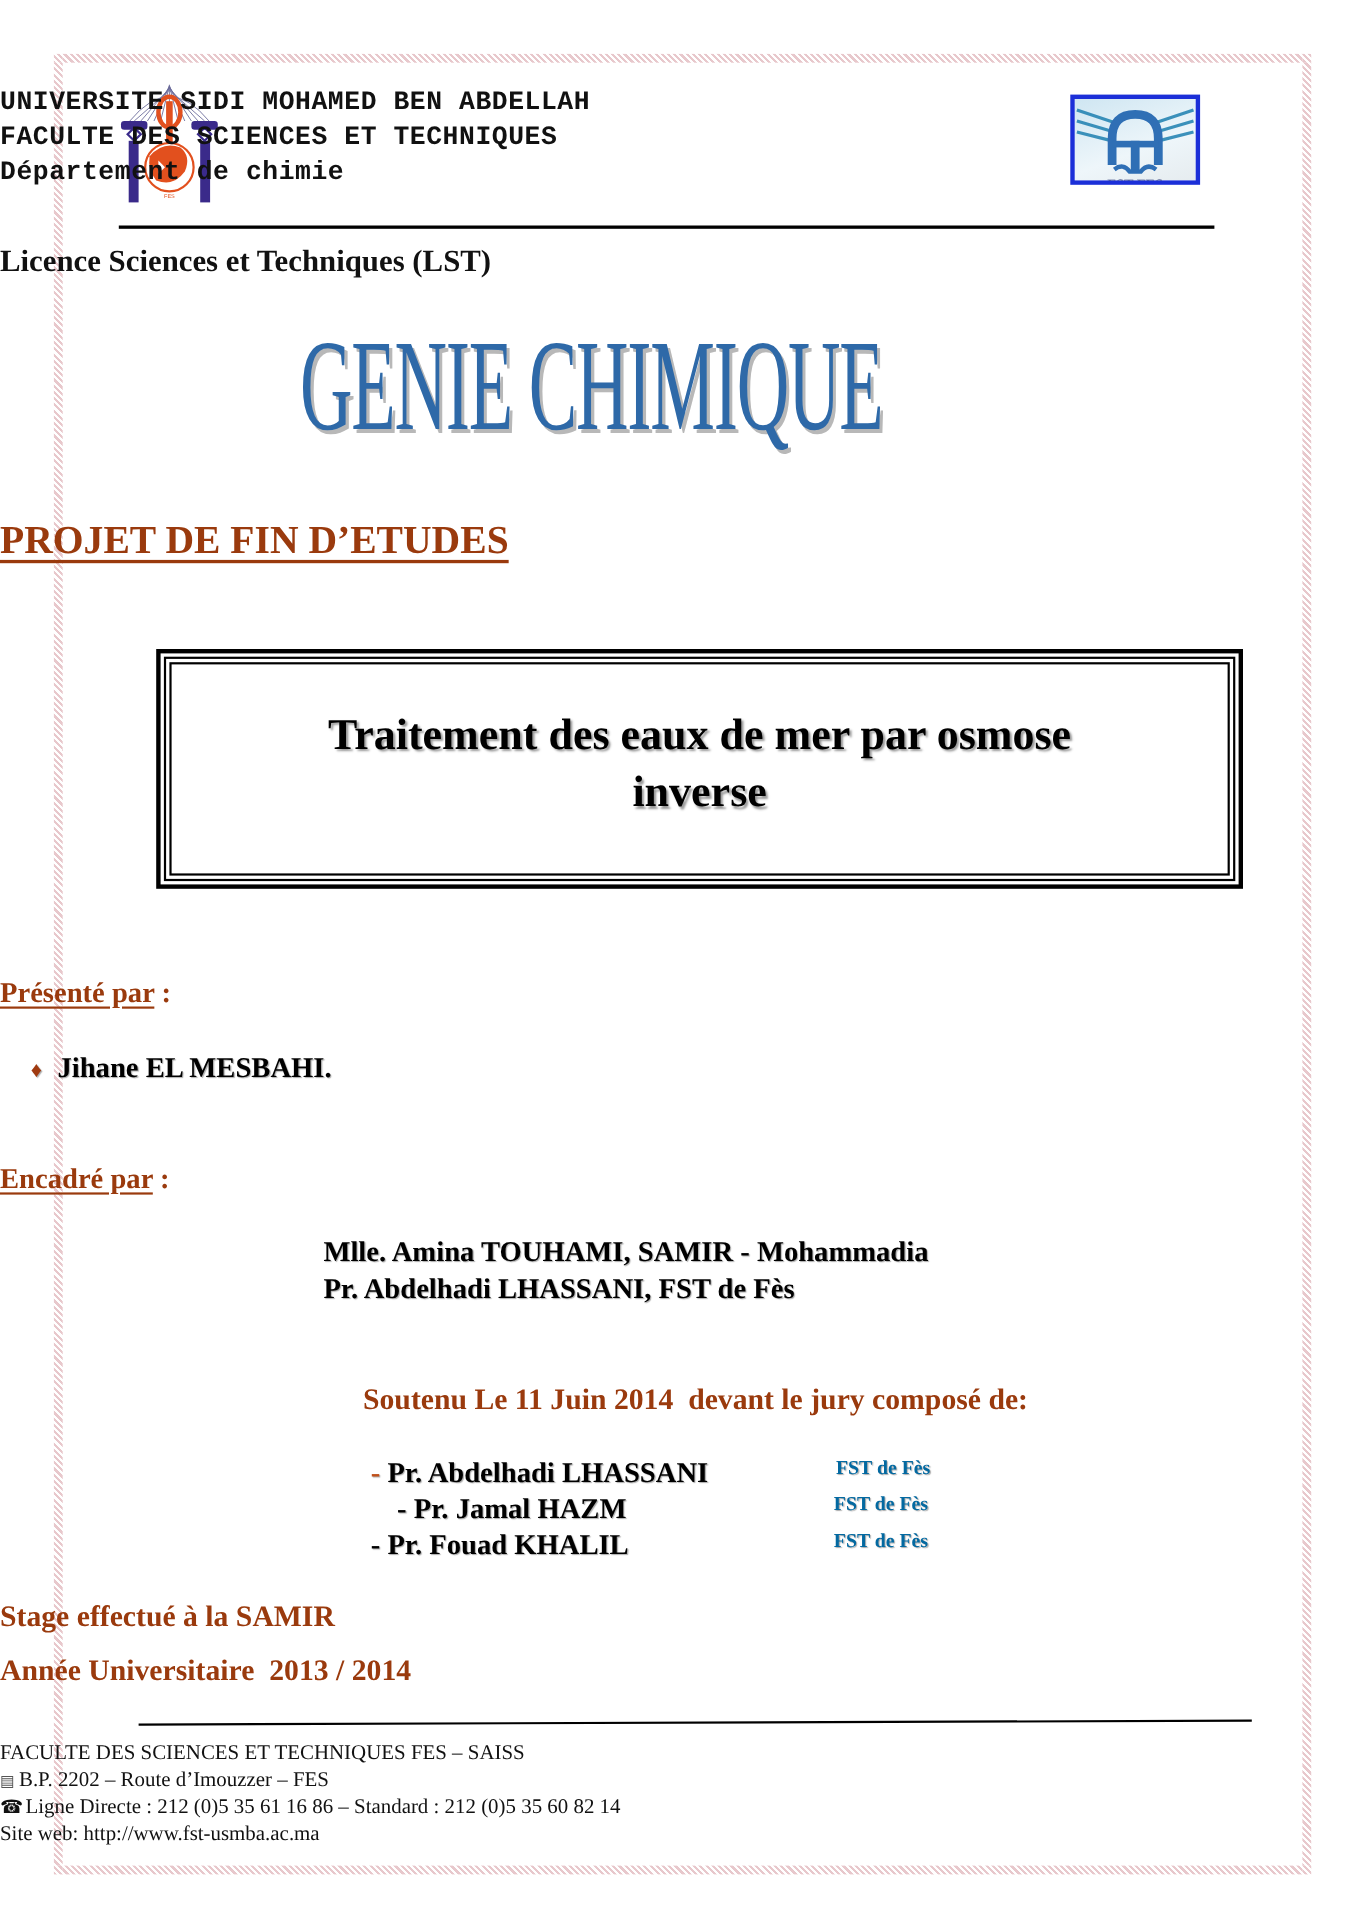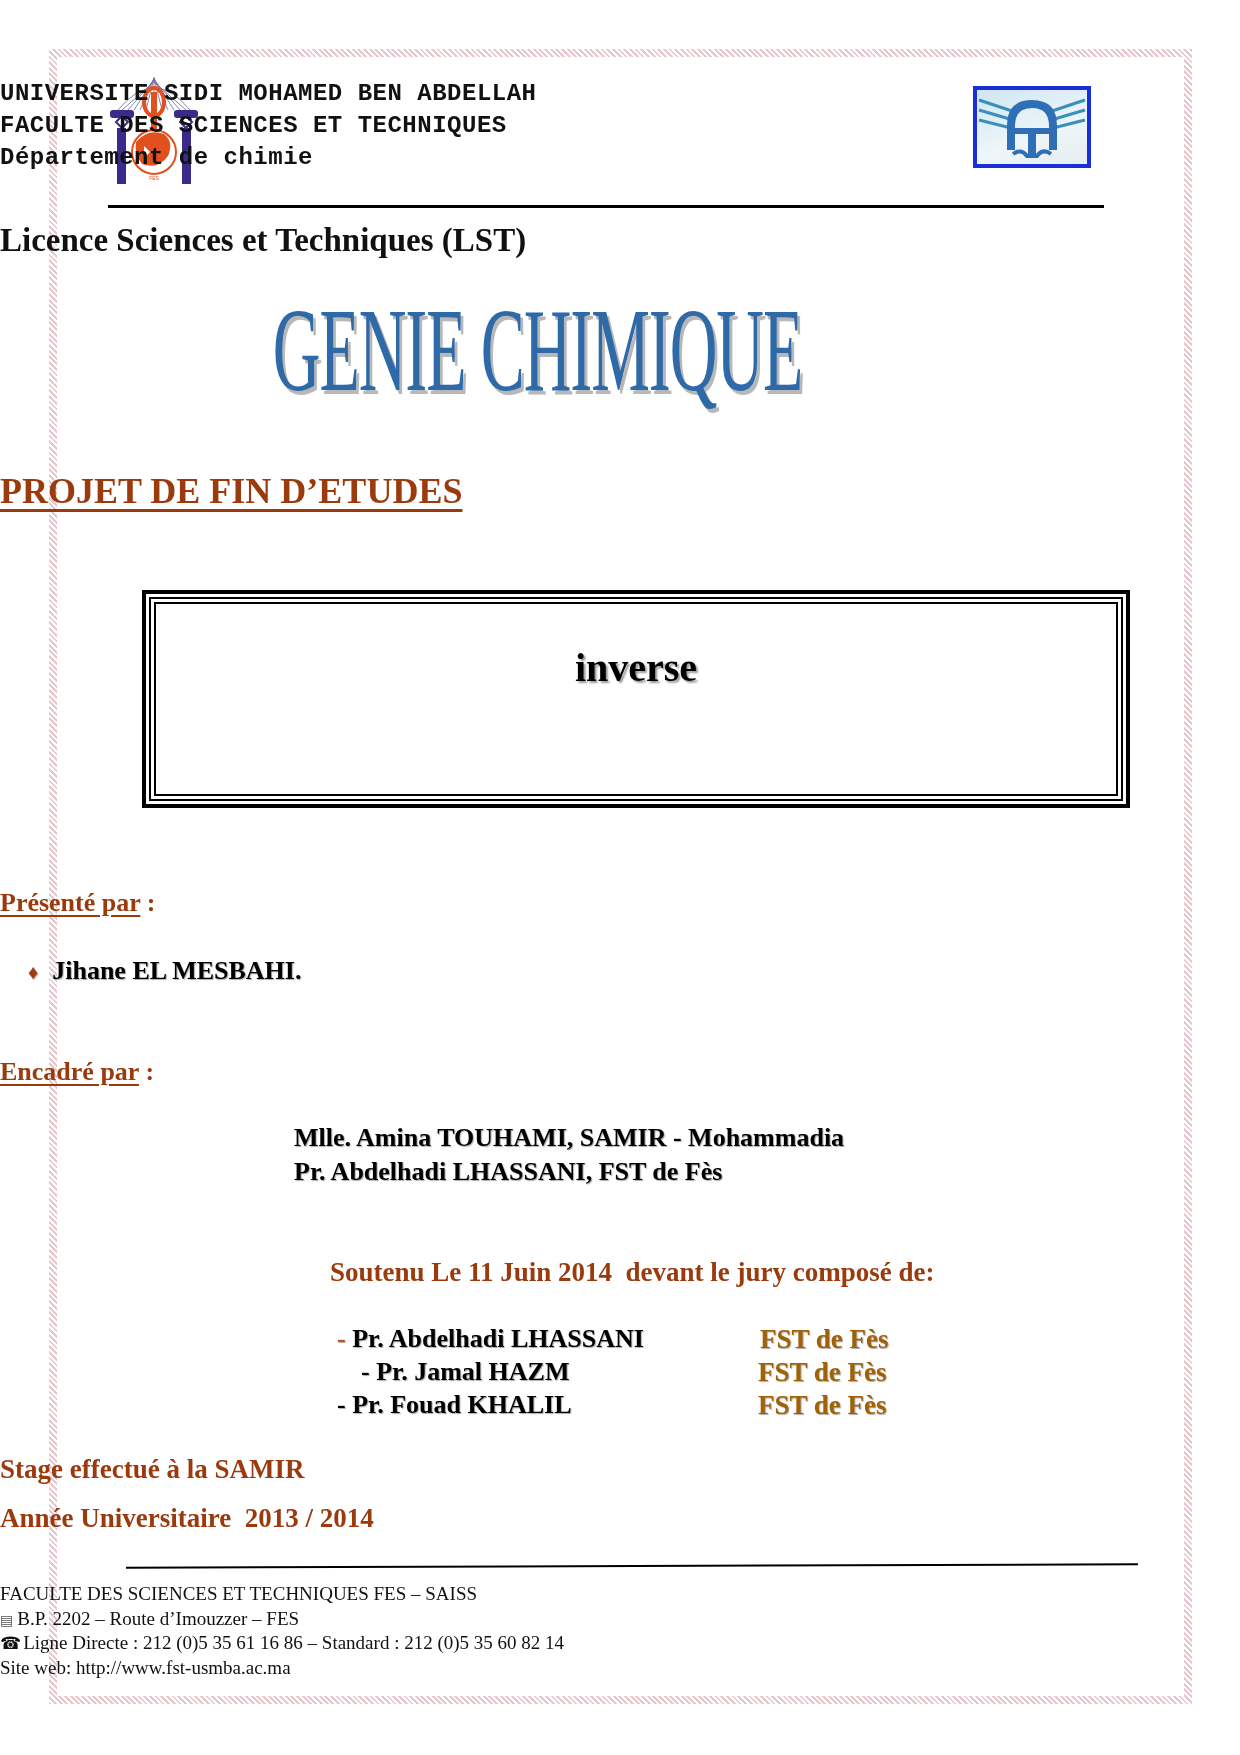--- a/index.html
+++ b/index.html
@@ -8,38 +8,38 @@
     position:absolute; left:49px; top:49px; width:1143px; height:1655px;
     box-sizing:border-box; border:8px solid transparent;
     border-image: repeating-linear-gradient(45deg, #e8c8cc 0 2px, #ffffff 2px 4px) 8;
   }
   .abs { position:absolute; }
   .center { left:0; width:1240px; text-align:left; }
   .mono { font-family:"Liberation Mono", "DejaVu Sans Mono", monospace; font-weight:bold; color:#111; }
   .serif { font-family:"Liberation Serif", "DejaVu Serif", serif; }
   .head-line { font-size:24px; line-height:32px; letter-spacing:0.5px; }
   .rule { position:absolute; background:#000; }
-  .lst { font-size:33px; font-weight:bold; color:#111; }
+  .lst { font-size:28px; font-weight:bold; color:#111; }
   .genie {
     font-family:"Liberation Serif", "DejaVu Serif", serif; font-size:118px; color:#2e69a8;
     transform:scaleX(0.56); transform-origin:center; letter-spacing:-2px; line-height:1;
     text-shadow: 5px 4px 0 #b8b8b8; font-weight:normal;
   }
   .projet { font-size:36px; font-weight:bold; color:#9a3a0d; text-decoration:underline; text-decoration-thickness:3px; text-underline-offset:6px; }
   .title-box { position:absolute; left:142px; top:590px; width:988px; height:218px; box-sizing:border-box; border:4px solid #000; }
   .title-box .inner1 { position:absolute; left:3px; top:3px; right:3px; bottom:3px; border:2px solid #000; }
   .title-box .inner2 { position:absolute; left:8px; top:8px; right:8px; bottom:8px; border:2px solid #000; }
   .title-text { position:absolute; left:0; right:0; top:48px; text-align:center; font-size:40px; font-weight:bold; color:#000; line-height:52px; text-shadow:2px 2px 2px #999; }
   .label-brown { font-size:26px; font-weight:bold; color:#9a3a0d; }
   .label-brown .u { text-decoration:underline; text-decoration-thickness:2px; text-underline-offset:4px; }
   .bold-black { font-size:26px; font-weight:bold; color:#000; text-shadow:1px 1px 1px #aaa; }
   .jury-row { position:absolute; left:337px; font-size:26px; font-weight:bold; color:#000; text-shadow:1px 1px 1px #aaa; }
   .jury-row .dash { color:#000; }
   .jury-row .dash.orange { color:#c0501a; }
-  .jury-inst { position:absolute; left:760px; font-size:27px; font-weight:bold; color:#a16207; text-shadow:1px 1px 1px #aaa; }
+  .jury-inst { position:absolute; left:760px; font-size:18px; font-weight:bold; color:#0369a1; text-shadow:1px 1px 1px #aaa; }
   .footer-line { font-size:19px; color:#111; line-height:24px; }
   .logo-left { position:absolute; left:108px; top:72px; width:92px; height:114px; }
   .logo-right { position:absolute; left:973px; top:86px; width:118px; height:82px; box-sizing:border-box; border:4px solid #1b2fd8; background:linear-gradient(160deg,#cfe6f2,#eef6fa 60%,#e6ecef); overflow:hidden; }
 </style>
 </head>
 <body>
 
 <div class="page-border"></div>
 
 <div class="logo-left">
@@ -88,20 +88,21 @@
 <div class="abs center" style="top:292px;">
   <div class="genie">GENIE CHIMIQUE</div>
 </div>
 
 <div class="abs center serif projet" style="top:470px;">PROJET DE FIN D’ETUDES</div>
 
 <div class="title-box">
   <div class="inner1"></div>
   <div class="inner2"></div>
   <div class="title-text serif">
+    <div>Traitement des eaux de mer par osmose</div>
     <div>inverse</div>
   </div>
 </div>
 
 <div class="abs center serif label-brown" style="top:888px;">
   <span class="u">Présenté par</span><span> :</span>
 </div>
 <div class="abs center serif bold-black" style="top:956px;padding-left:28px;">
   <span style="color:#a03a10; font-size:20px; margin-right:14px;">♦</span><span>Jihane EL MESBAHI.</span>
 </div>

